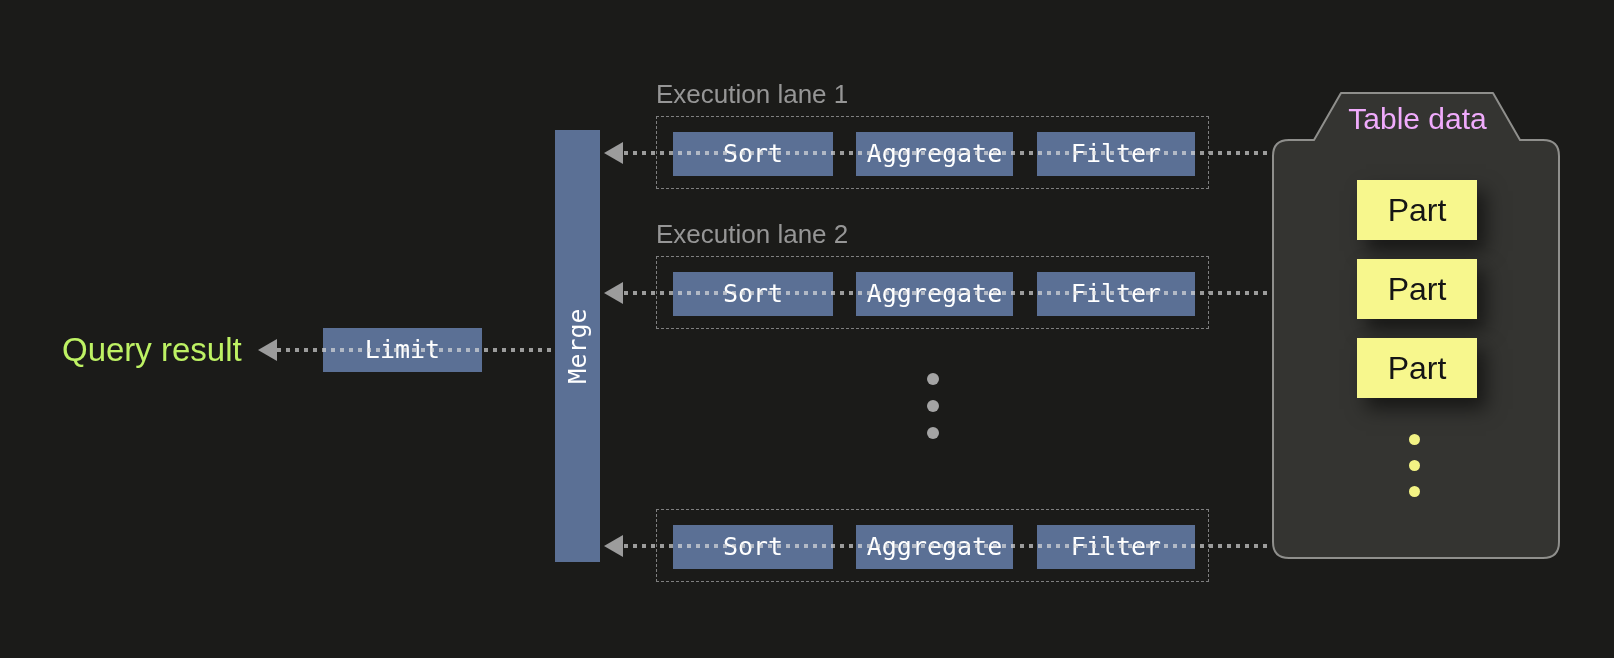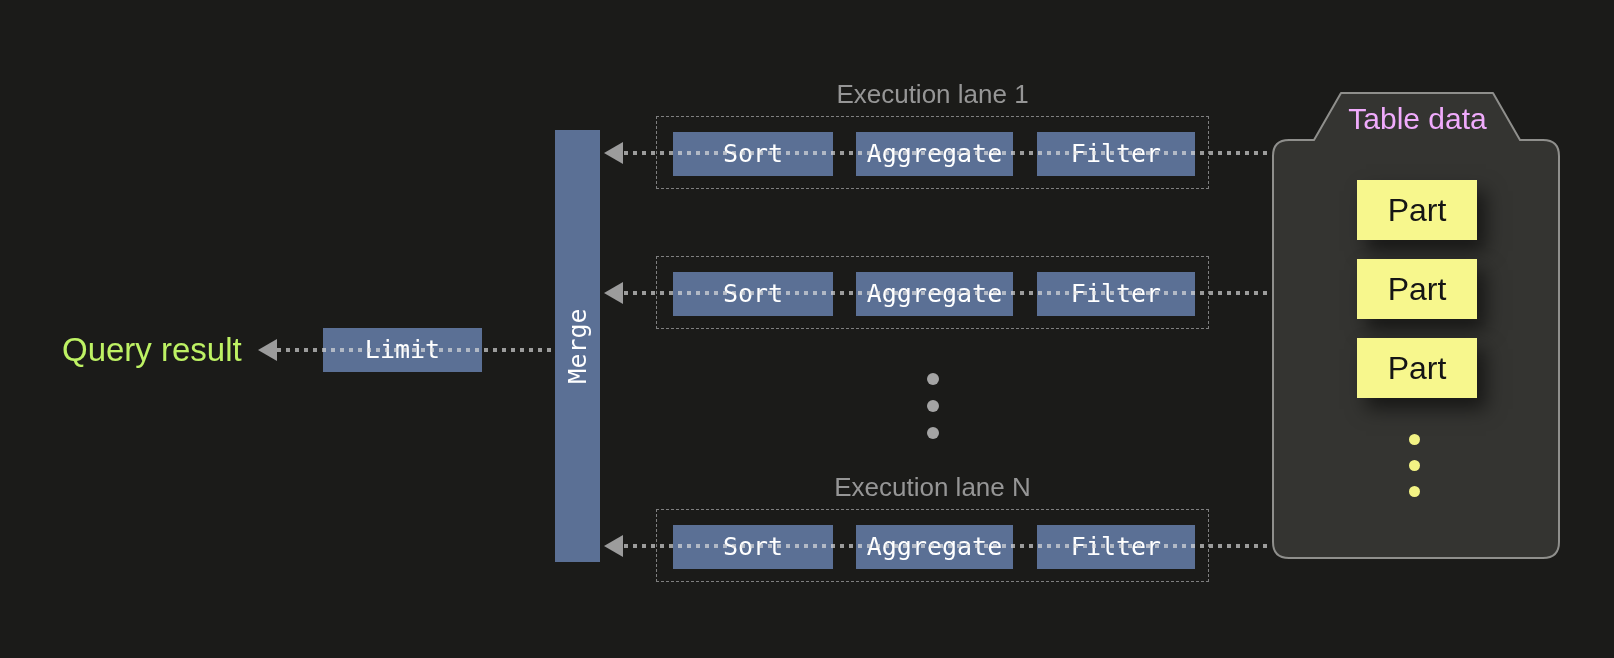--- a/index.html
+++ b/index.html
@@ -20,21 +20,21 @@
   .abs{position:absolute;}
 
   
   .big-label{color:#bef264;font-size:33px;line-height:36px;white-space:nowrap;}
   .mono-label{
     font-family:"DejaVu Sans Mono", monospace;
     color:#ffffff;font-size:25px;line-height:28px;white-space:nowrap;
     position:relative;z-index:12;
   }
   .lane-title{
-    color:var(--label-gray);font-size:26px;line-height:28px;text-align:center;
+    color:var(--label-gray);font-size:26px;line-height:28px;text-align:left;
   }
 
   
   .op-box{
     background:var(--accent);
     display:flex;align-items:center;justify-content:center;
     z-index:2;
   }
 
   
@@ -118,40 +118,40 @@
     </div>
     <div class="abs op-box op-aggregate">
       <span class="mono-label">Aggregate</span>
     </div>
     <div class="abs op-box op-filter">
       <span class="mono-label">Filter</span>
     </div>
   </div>
 
   <div class="abs lane" style="left:604px;top:220px;">
+    <div class="abs lane-title">Execution lane 2</div>
     <div class="abs lane-rect"></div>
     <div class="abs dotline"></div>
     <div class="abs arrowhead-left"></div>
     <div class="abs op-box op-sort">
       <span class="mono-label">Sort</span>
     </div>
     <div class="abs op-box op-aggregate">
       <span class="mono-label">Aggregate</span>
     </div>
     <div class="abs op-box op-filter">
       <span class="mono-label">Filter</span>
     </div>
   </div>
 
   <div class="abs dot gray" style="left:927px;top:373px;"></div>
   <div class="abs dot gray" style="left:927px;top:400px;"></div>
   <div class="abs dot gray" style="left:927px;top:427px;"></div>
 
   <div class="abs lane" style="left:604px;top:473px;">
-    <div class="abs lane-title">Execution lane N</div>
     <div class="abs lane-rect"></div>
     <div class="abs dotline"></div>
     <div class="abs arrowhead-left"></div>
     <div class="abs op-box op-sort">
       <span class="mono-label">Sort</span>
     </div>
     <div class="abs op-box op-aggregate">
       <span class="mono-label">Aggregate</span>
     </div>
     <div class="abs op-box op-filter">

